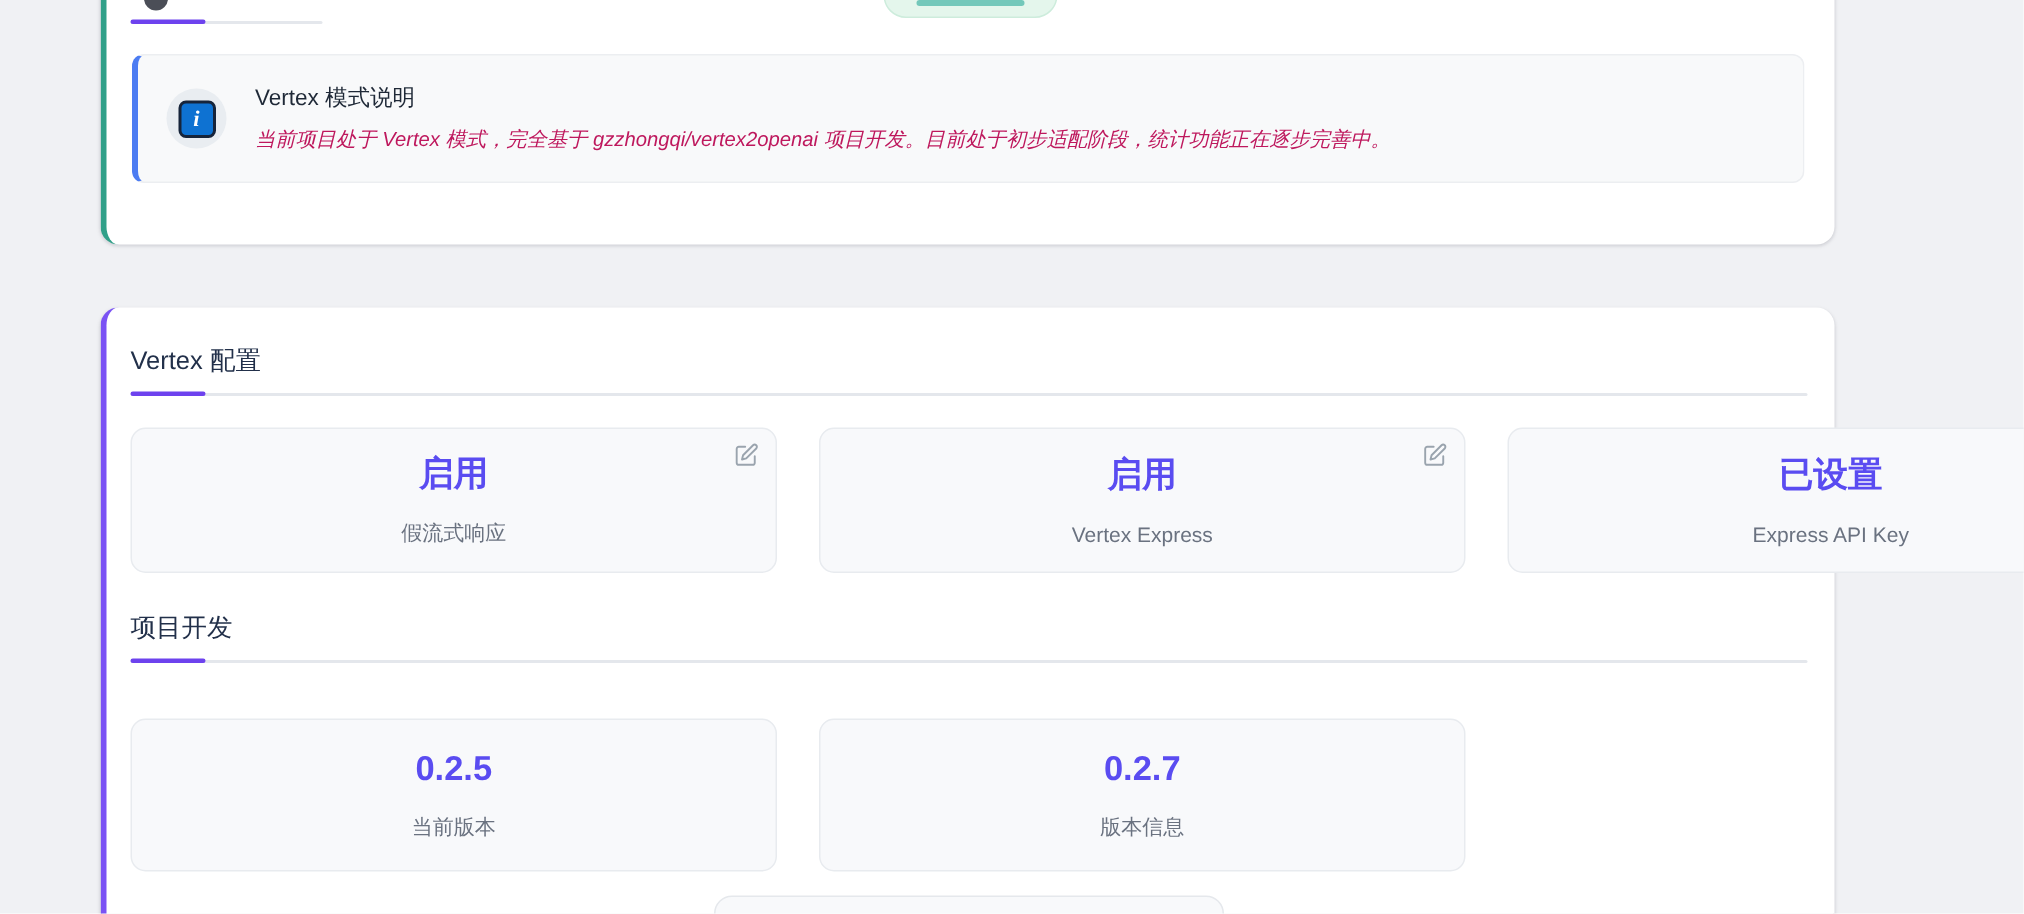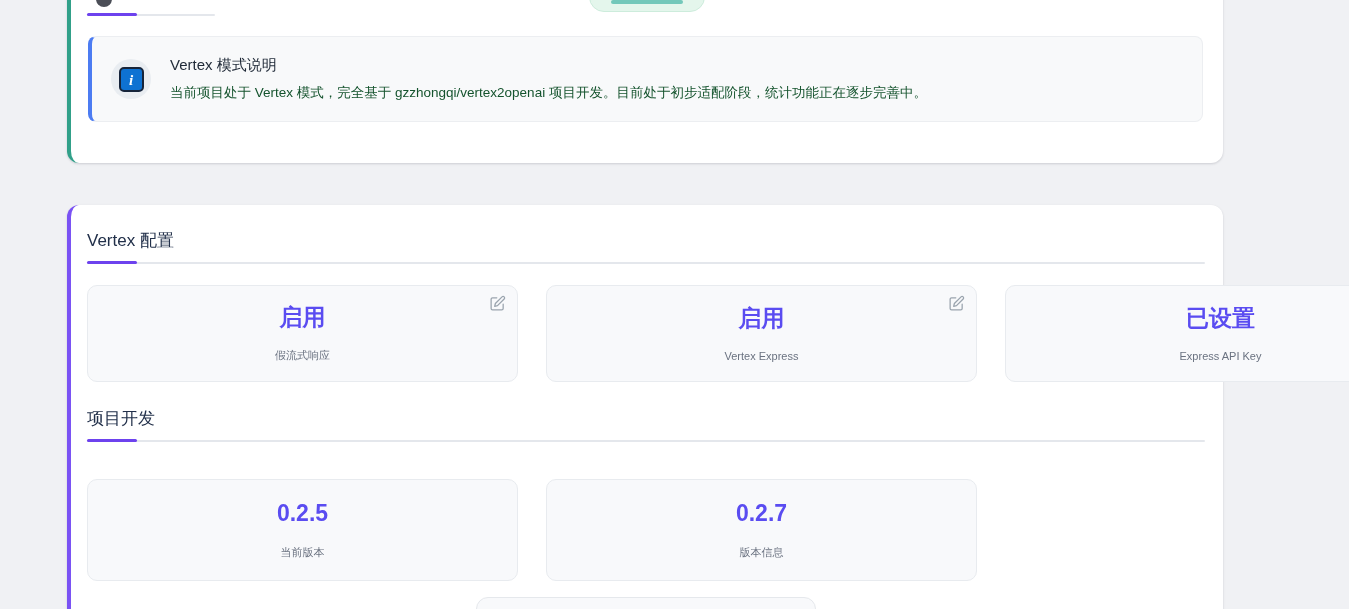--- a/index.html
+++ b/index.html
@@ -50,21 +50,21 @@
     width:40px;height:40px;border-radius:50%;background:#e9edf1;flex:0 0 auto;
     display:flex;align-items:center;justify-content:center;
   }
   .info-square{
     width:25px;height:25px;background:#0e72d2;border:2px solid #16243a;border-radius:5px;
     color:#ffffff;font-family:"Liberation Serif","DejaVu Serif",serif;
     font-style:italic;font-weight:bold;font-size:15px;line-height:23px;text-align:center;
     box-sizing:border-box;display:block;
   }
   .notice-title{font-size:15px;font-weight:normal;color:#1f2937;margin-bottom:9px;}
-  .notice-body{font-size:13.5px;color:#14532d;}
+  .notice-body{font-size:13.5px;color:#be185d;font-style:italic;}
 
   
   .section-title{
     position:absolute;left:16px;margin:0;font-size:17px;font-weight:normal;color:#22304a;
   }
   .title-config{top:24px;}
   .title-version{top:202px;}
   .rule-full{left:16px;right:18px;}
   .rule-1{top:57px;}
   .rule-2{top:235px;}
@@ -78,21 +78,21 @@
   .stat{
     position:relative;background:#f8f9fb;border:1px solid #e8ebef;border-radius:10px;
     box-sizing:border-box;display:flex;flex-direction:column;
     align-items:center;justify-content:center;gap:18px;
   }
   .stat-value{
     font-size:23px;font-weight:bold;color:#5a4cf1;line-height:1.15;
     display:flex;align-items:center;gap:9px;
   }
   .stat-value.warn{font-size:16px;color:#ef4444;}
-  .stat-label{font-size:11px;color:#6a7280;}
+  .stat-label{font-size:14px;color:#6a7280;}
   .edit-btn{
     position:absolute;top:9px;right:11px;width:17px;height:17px;cursor:pointer;
     background:none;border:none;padding:0;
   }
   .bottom-cut-card{
     position:absolute;left:405px;top:392px;width:340px;height:40px;box-sizing:border-box;
     background:#f8f9fb;border:1px solid #e5e8ec;border-radius:12px;
   }
 </style>
 </head>

